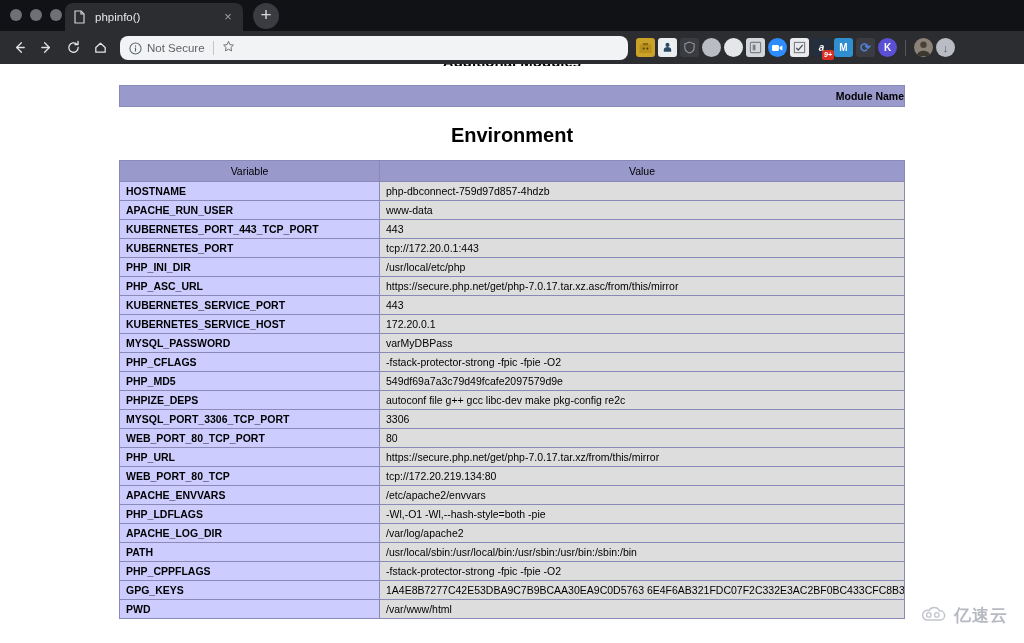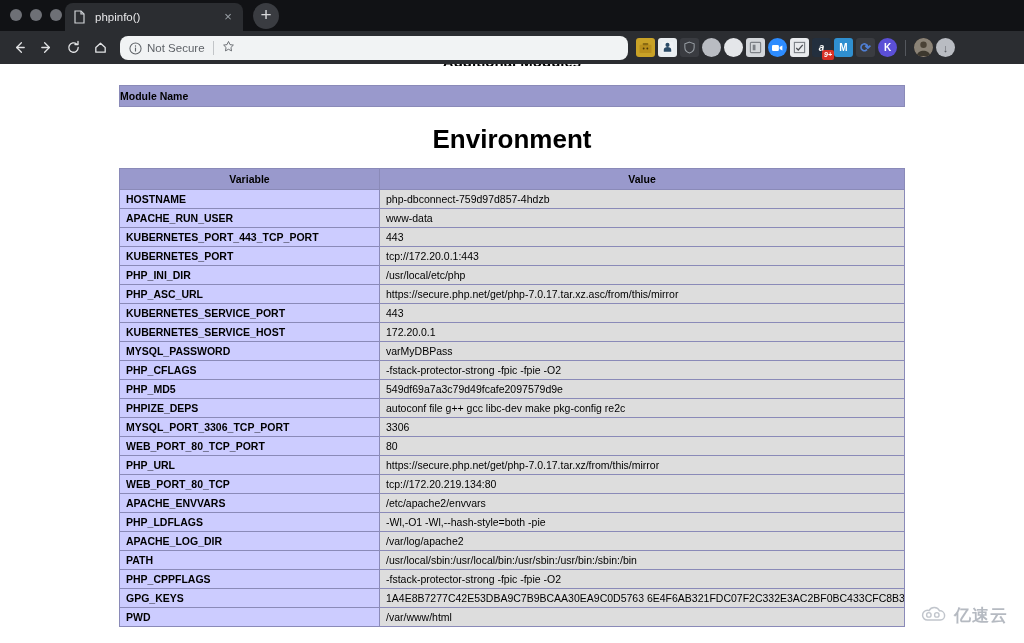--- a/index.html
+++ b/index.html
@@ -177,41 +177,41 @@
     width: 100%;
     border-collapse: collapse;
     margin-top: 12px;
     border: 1px solid #9999aa;
   }
   .modtable th {
     background: #9999cc;
     color: #000;
     font-size: 10.5px;
     font-weight: bold;
-    text-align: left;
+    text-align: right;
     padding: 4px 0;
     border: 1px solid #8a8ab8;
   }
   h2.section {
     text-align: center;
-    font-size: 26px;
+    font-size: 20px;
     font-weight: bold;
     color: #000;
     margin: 17px 0 13px 0;
   }
   table.envtable {
     width: 100%;
     border-collapse: collapse;
     table-layout: fixed;
   }
   table.envtable th {
     background: #9999cc;
     color: #000;
     font-size: 10.5px;
-    font-weight: bold;
+    font-weight: normal;
     text-align: center;
     padding: 4px 0;
     border: 1px solid #8a8ab8;
   }
   table.envtable td {
     font-size: 10.5px;
     border: 1px solid #8a8ab8;
     padding: 3px 6px;
     color: #000;
     white-space: nowrap;

